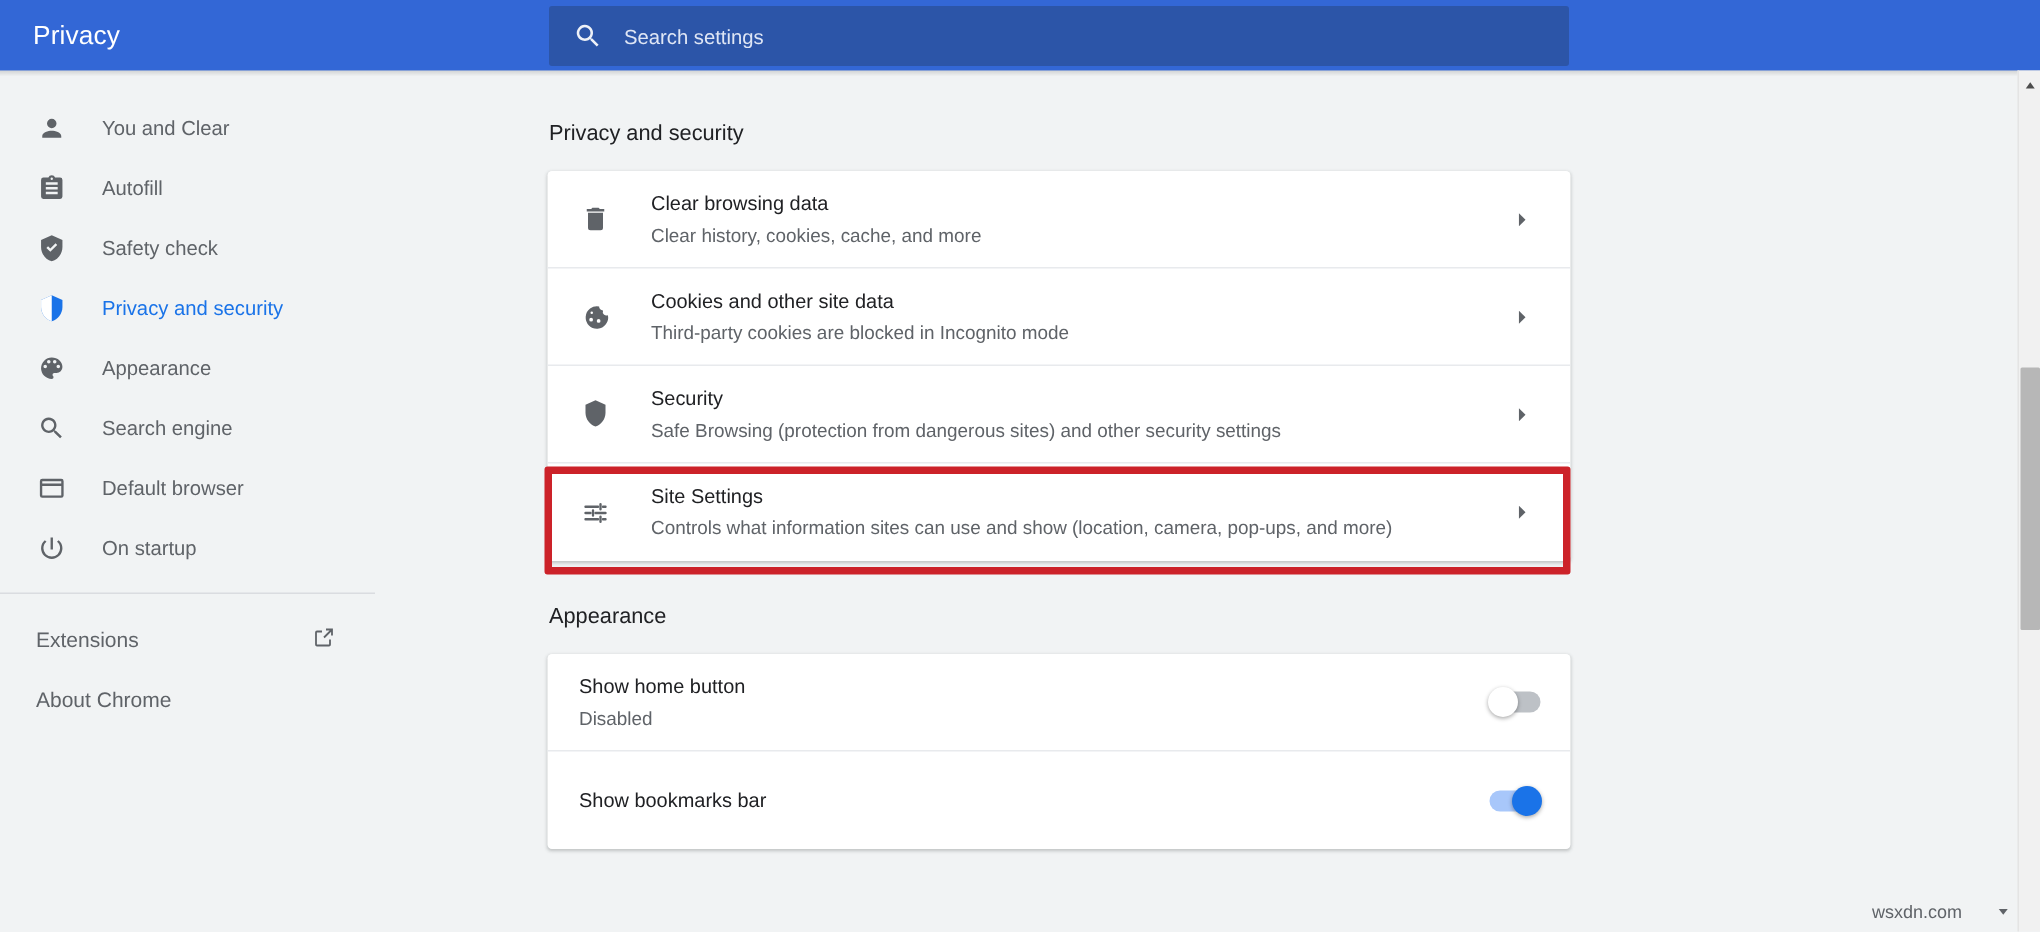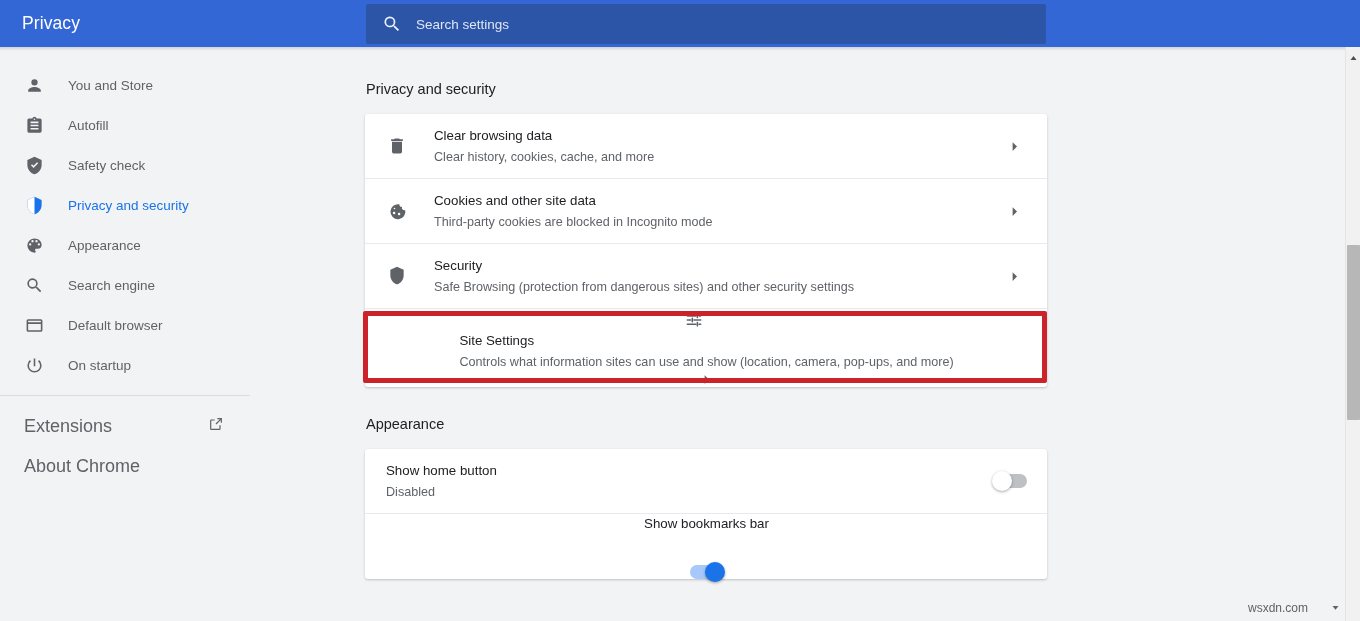--- a/index.html
+++ b/index.html
@@ -112,21 +112,21 @@
     background: #dadce0;
     margin: 10px 0 10px 0;
   }
   .foot-item {
     display: flex;
     align-items: center;
     height: 40px;
     padding-left: 24px;
     padding-right: 26px;
     color: #5f6368;
-    font-size: 18px;
+    font-size: 14px;
     cursor: pointer;
   }
   .foot-item .label { flex: 1; }
 
   
   .content {
     position: absolute;
     top: 51px; left: 250px;
     width: 1095px;
     height: 570px;
@@ -153,21 +153,21 @@
   #appearance-card { margin-top: 17px; }
 
   .row {
     display: flex;
     align-items: center;
     min-height: 65px;
     padding: 0 20px 0 21px;
     border-bottom: 1px solid #e8eaed;
     cursor: pointer;
   }
-  .row:last-child { border-bottom: none; flex-direction: column; }
+  .row:last-child { border-bottom: none; }
   .row .row-icon {
     width: 22px; height: 22px;
     margin-right: 26px;
     flex: none;
     display: flex; align-items: center; justify-content: center;
   }
   .row .row-icon svg { fill: #5f6368; }
   .row-text { flex: 1; min-width: 0; }
   .row-title {
     color: #202124;
@@ -276,21 +276,21 @@
 <div class="topbar-shadow"></div>
 
 <div class="sidebar">
 
   <div class="nav-item">
     <span class="nav-icon">
       <svg viewBox="0 0 24 24" width="19" height="19">
           <path d="M12 12a4 4 0 1 0-4-4 4 4 0 0 0 4 4zm0 2c-3 0-8 1.5-8 4.5V20h16v-1.5c0-3-5-4.5-8-4.5z"></path>
         </svg>
     </span>
-    <span>You and Store</span>
+    <span>You and Clear</span>
   </div>
 
   <div class="nav-item">
     <span class="nav-icon">
       <svg viewBox="0 0 24 24" width="19" height="19">
           <path d="M19 3h-4.18A3 3 0 0 0 9.18 3H5a2 2 0 0 0-2 2v14a2 2 0 0 0 2 2h14a2 2 0 0 0 2-2V5a2 2 0 0 0-2-2zm-7 0a1 1 0 1 1-1 1 1 1 0 0 1 1-1zm5 14H7v-2h10zm0-4H7v-2h10zm0-4H7V7h10z"></path>
         </svg>
     </span>
     <span>Autofill</span>
   </div>

